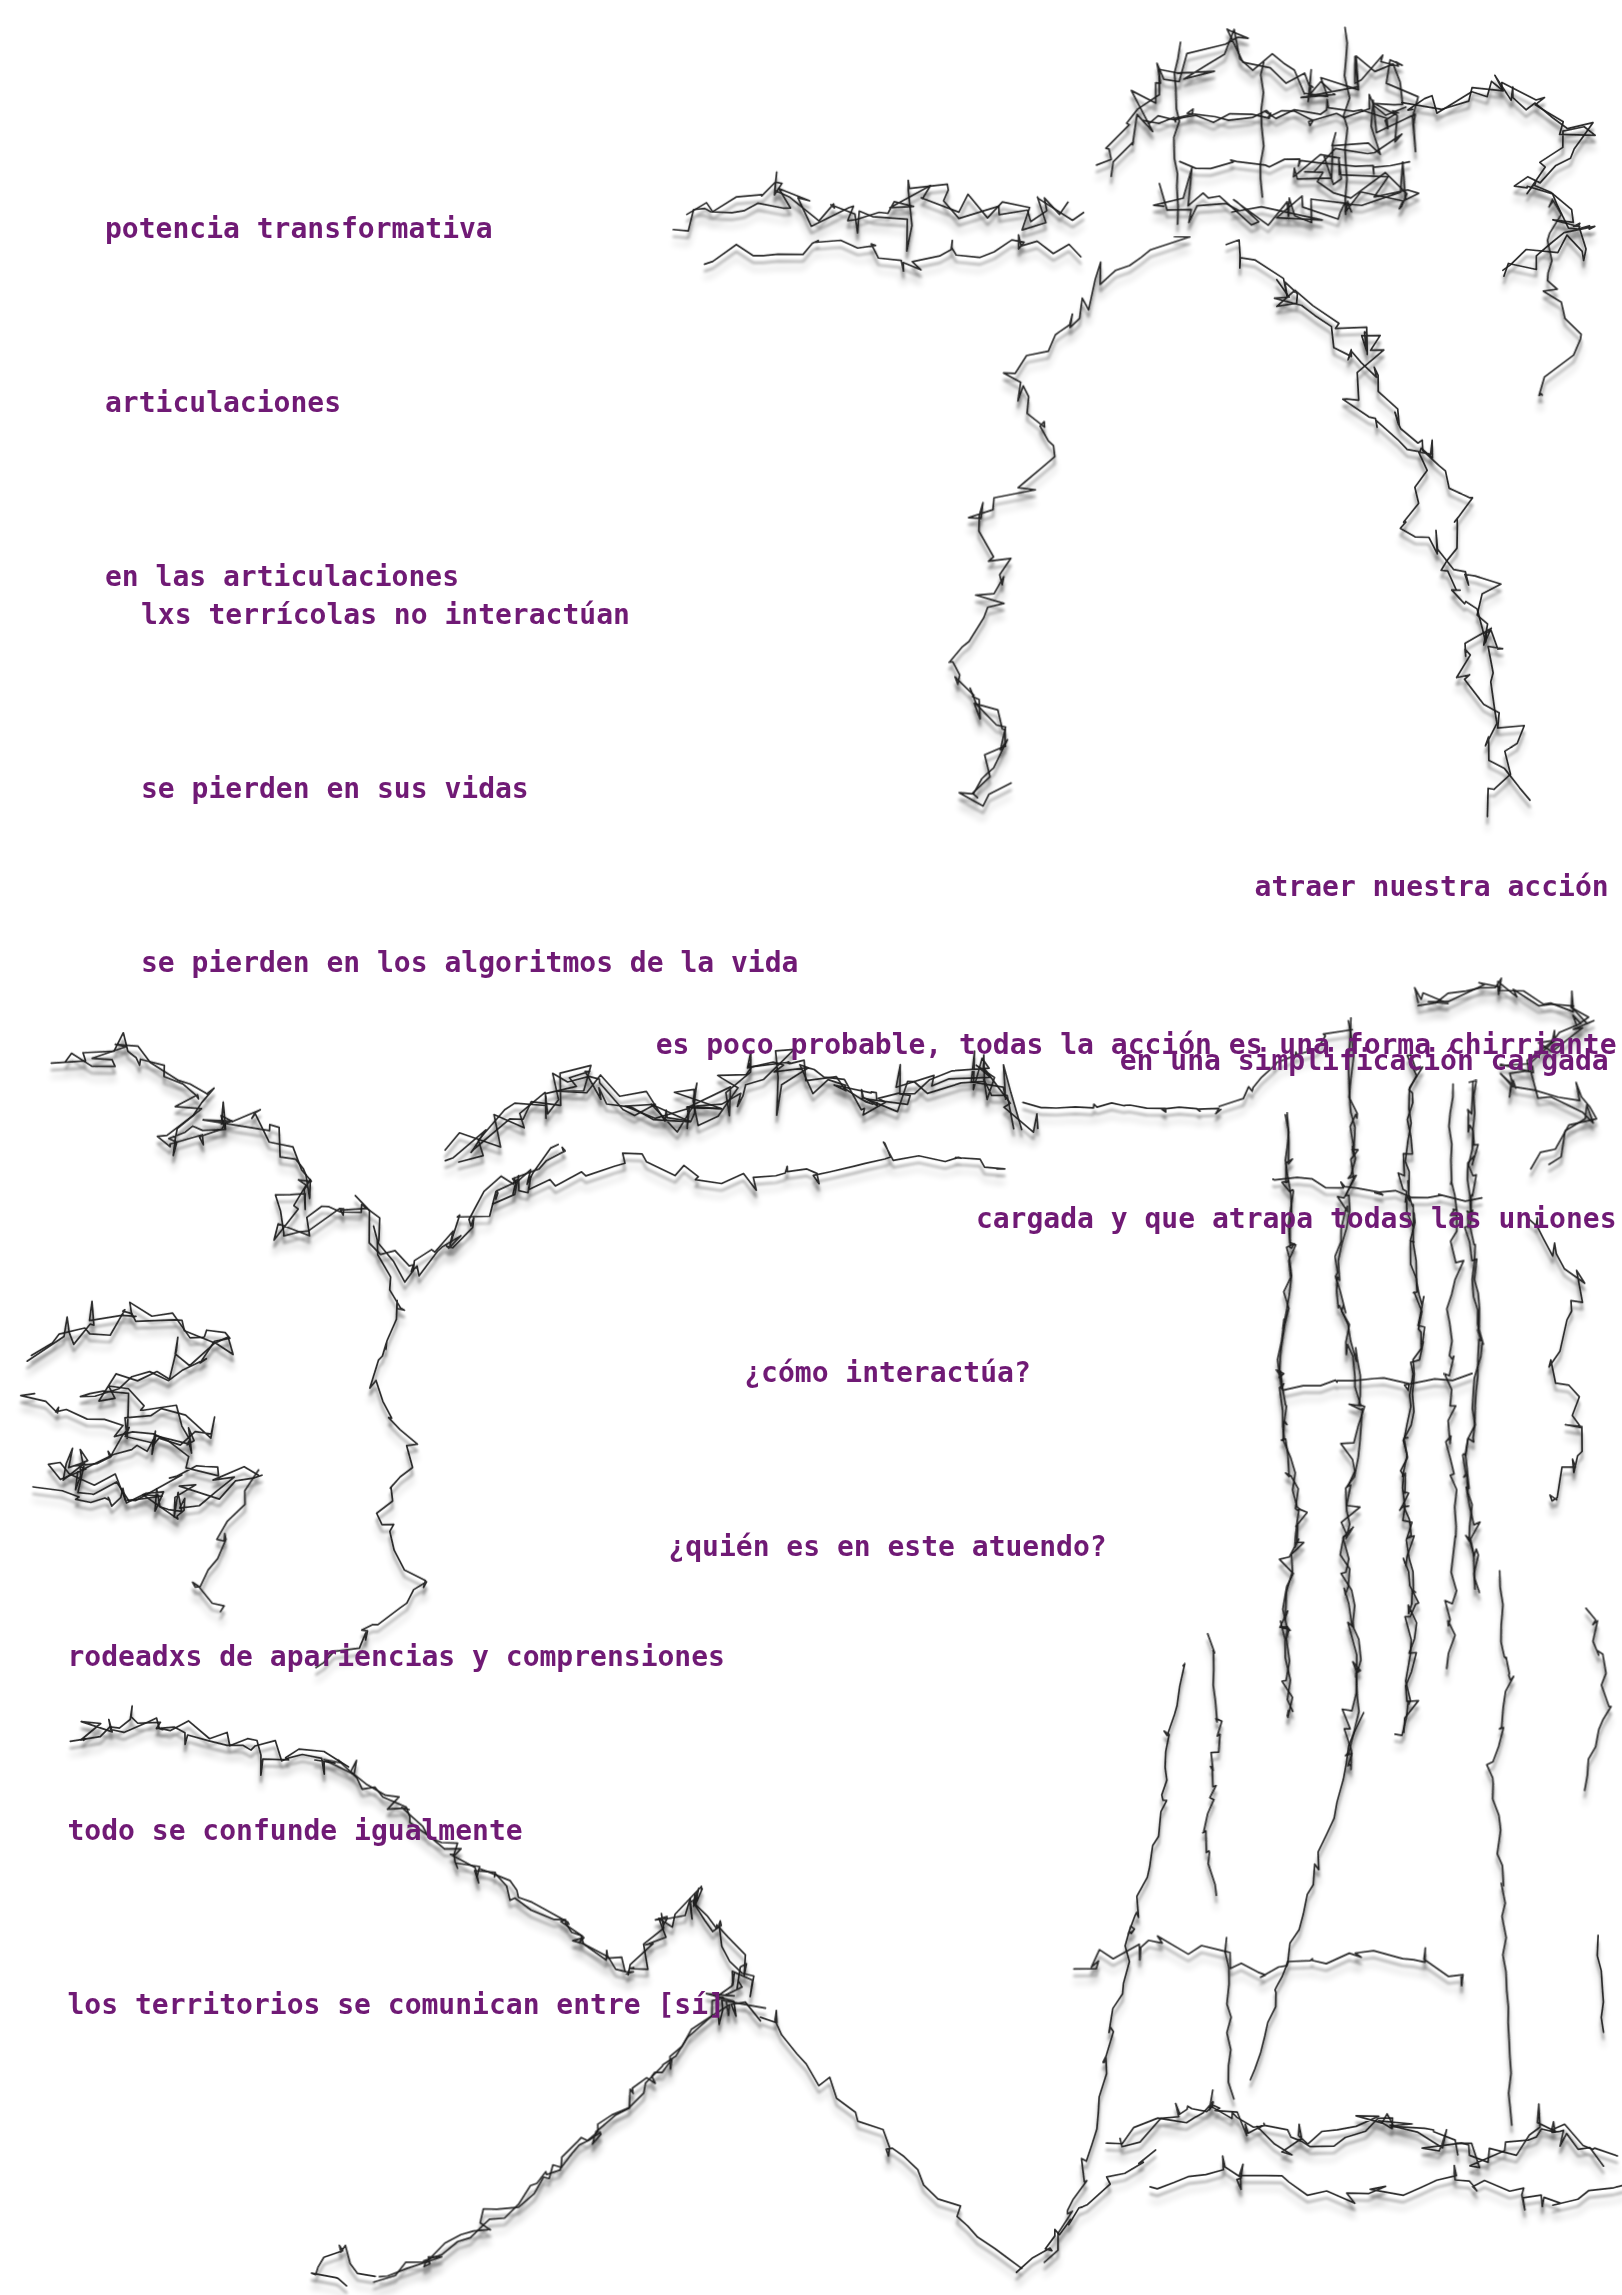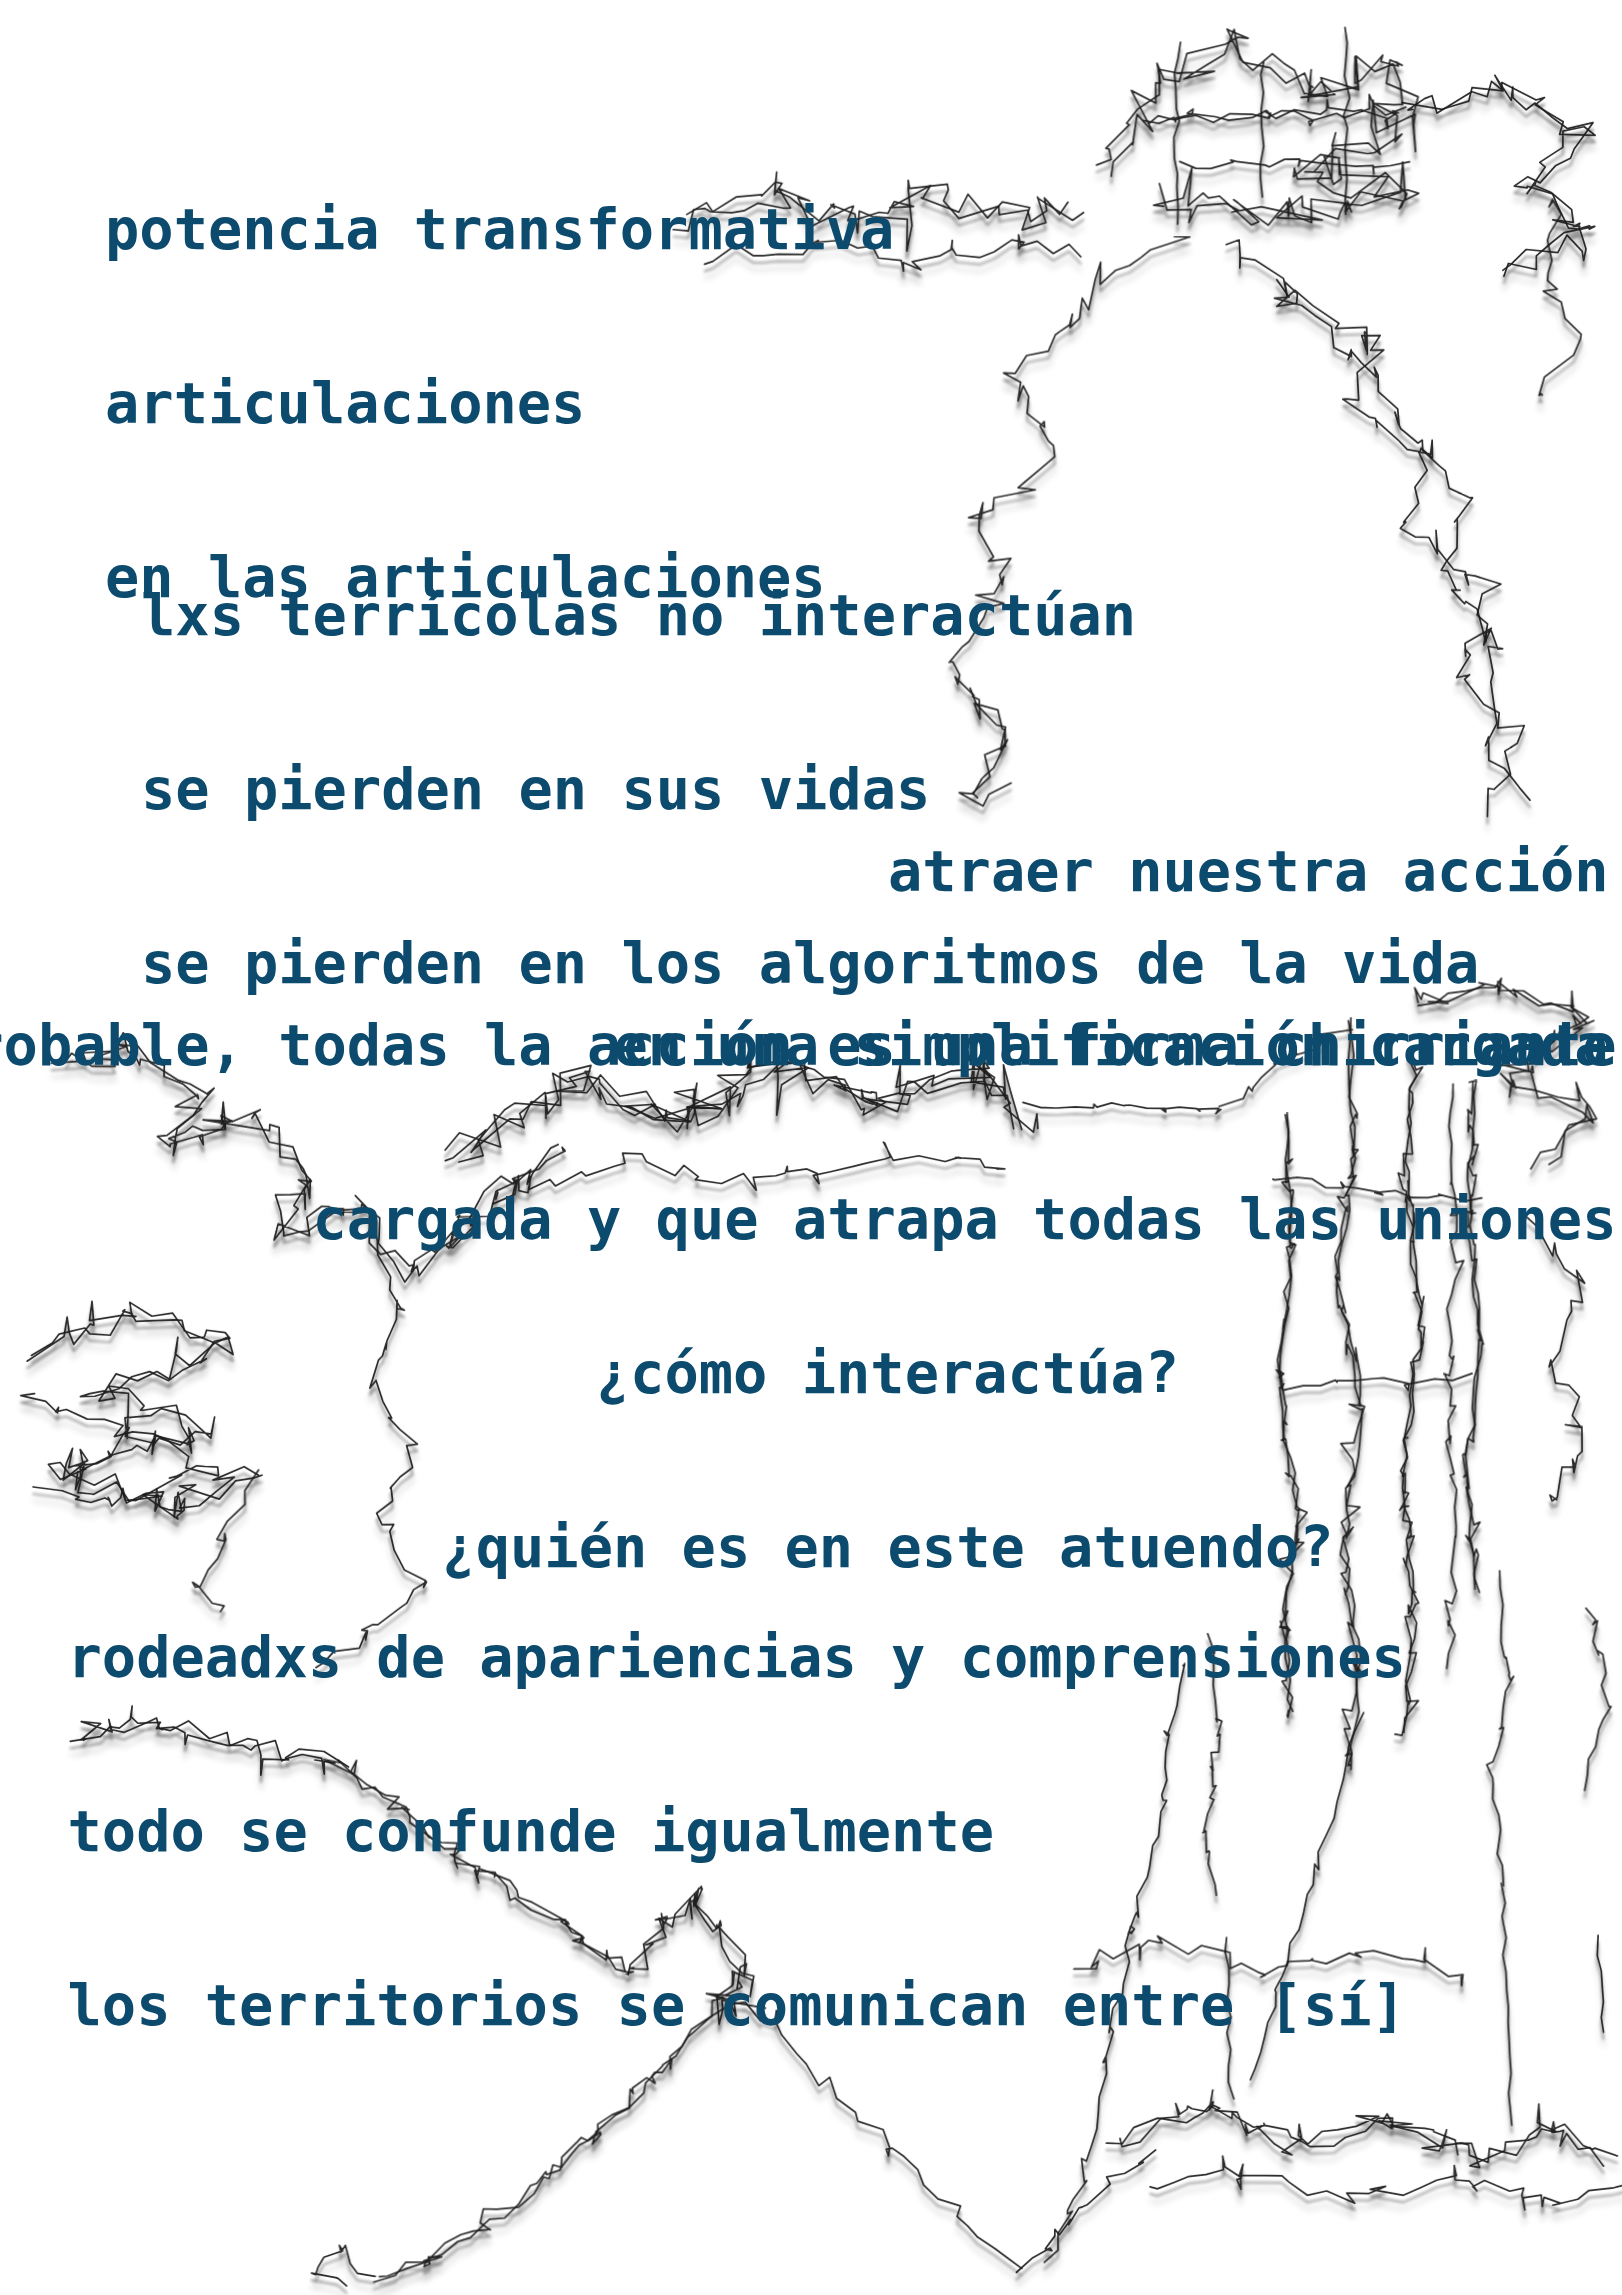--- a/index.html
+++ b/index.html
@@ -12,30 +12,30 @@
   .page{position:relative;width:1623px;height:2295px;background:#ffffff;}
   .scribble-svg{position:absolute;left:0;top:0;width:1623px;height:2295px;}
   .scribble-svg polyline{
     fill:none;
     stroke-linejoin:round;
     stroke-linecap:round;
     opacity:.92;
   }
   .tb{
     position:absolute;
-    font-size:57px;
+    font-size:28px;
     line-height:58px;
     font-weight:bold;
-    color:#0c4a6e;
+    color:#701a75;
     white-space:pre;
     letter-spacing:0;
   }
   #block-1{left:105px;top:84px;text-align:left;}
   #block-2{left:141px;top:470px;text-align:left;}
-  #block-3{right:14.4px;top:726px;text-align:right;}
+  #block-3{right:14.4px;top:742px;text-align:right;}
   #block-4{right:6.5px;top:900px;text-align:right;}
   #block-5{left:364px;top:1228px;width:1047px;text-align:center;}
   #block-6{left:27.5px;top:1512px;text-align:left;margin-left:40px;}
 </style>
 </head>
 <body>
 
 <div class="page">
 
   <svg class="scribble-svg" viewBox="0 0 2480 3508" xmlns="http://www.w3.org/2000/svg">

